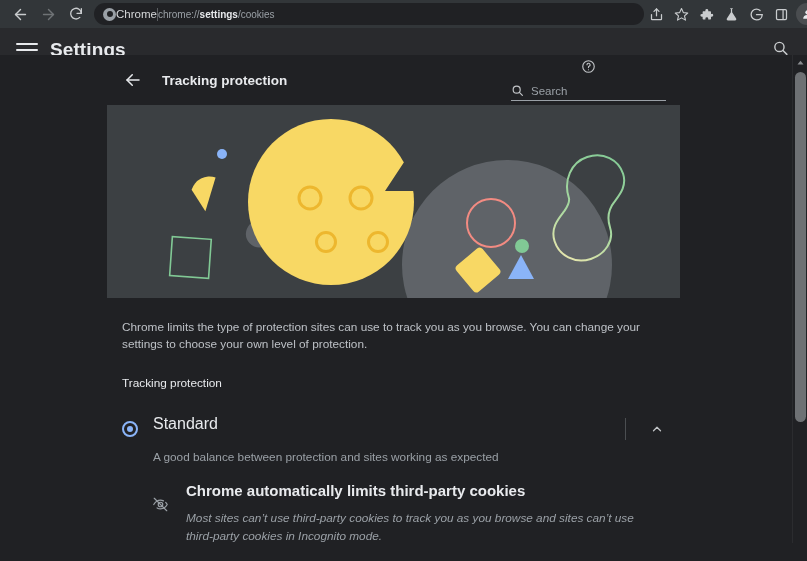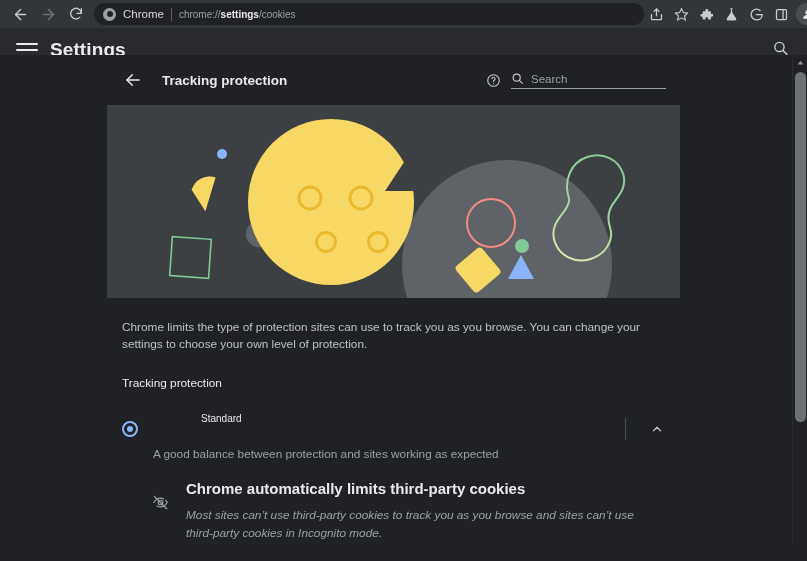--- a/index.html
+++ b/index.html
@@ -30,21 +30,21 @@
 
   .omnibox {
     flex: 0 0 auto;
     margin-left: 4px;
     height: 22px;
     background: #202124;
     border-radius: 11px;
     display: flex; align-items: center;
     padding: 0 10px 0 9px;
     width: 550px;
-    gap: 7px;
+    gap: 0;
   }
   .chrome-logo {
     width: 13px; height: 13px; border-radius: 50%;
     background: #9aa0a6;
     position: relative; flex: 0 0 auto;
   }
   .chrome-logo::after {
     content: ""; position: absolute;
     left: 3.5px; top: 3.5px; width: 6px; height: 6px;
     border-radius: 50%; background: #202124;
@@ -133,21 +133,21 @@
     height: 50px;
     padding-left: 14px;
     padding-right: 14px;
   }
   .back-arrow { color: #e8eaed; width: 24px; height: 24px; display:flex; align-items:center; justify-content:center;}
   .page-title {
     color: #e8eaed; font-size: 13.5px; font-weight: bold;
     margin-left: 17px; white-space: nowrap;
   }
   .head-right {
-    margin-left: auto; display: flex; align-items: center; gap: 10px;
+    margin-left: auto; display: flex; align-items: center; gap: 10px; flex-direction: column;
   }
   .help-icon { color: #c1c4c7; display:flex; }
   .search-wrap {
     display: flex; align-items: flex-end; gap: 7px;
     border-bottom: 1px solid #9aa0a6;
     padding-bottom: 3px;
     width: 155px;
   }
   .search-wrap .mag { color: #c1c4c7; display: flex; align-items: center; }
   .search-input {
@@ -191,22 +191,22 @@
     flex: 0 0 16px;
     margin-top: 9px;
     position: relative;
   }
   .radio::after {
     content: ""; position: absolute;
     left: 3px; top: 3px; width: 6px; height: 6px;
     border-radius: 50%; background: #8ab4f8;
   }
   .option-texts { margin-left: 15px; flex: 1 1 auto; }
-  .option-title { color: #e8eaed; font-size: 10px; line-height: 1.45; margin-left: 48px; }
-  .option-sub { color: #9aa0a6; font-size: 11.8px; line-height: 1.5; margin-top: 20px; }
+  .option-title { color: #e8eaed; font-size: 16px; line-height: 1.45; }
+  .option-sub { color: #9aa0a6; font-size: 11.8px; line-height: 1.5; margin-top: 14px; }
   .option-right {
     display: flex; align-items: center; gap: 0;
     margin-left: auto; margin-top: 6px; flex: 0 0 auto;
     padding-right: 14px;
   }
   .v-divider {
     width: 1px; height: 22px; background: #4b4e51; margin-right: 22px;
   }
   .chevron { color: #c1c4c7; display: flex; width: 18px; height: 18px; align-items: center; justify-content: center;}
 

